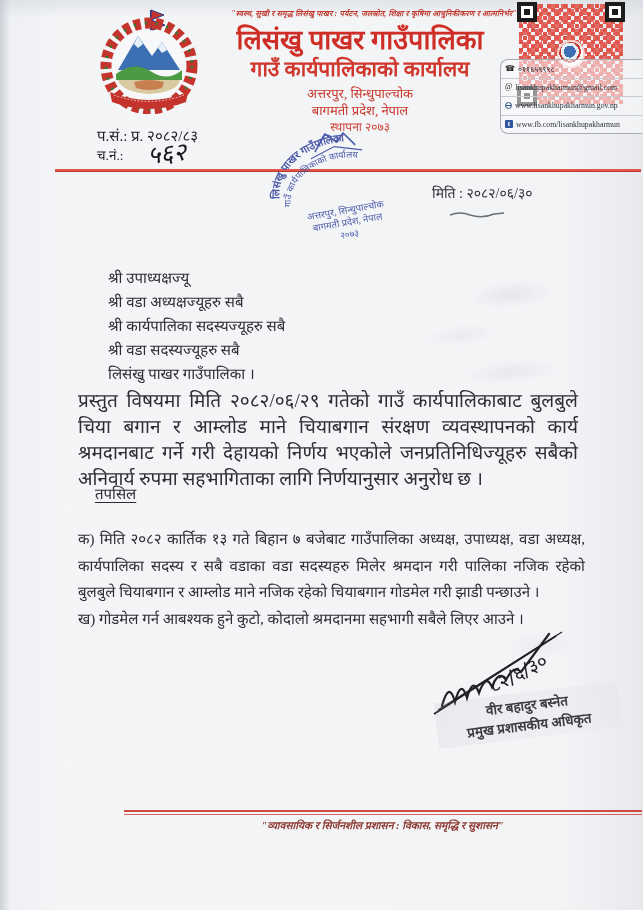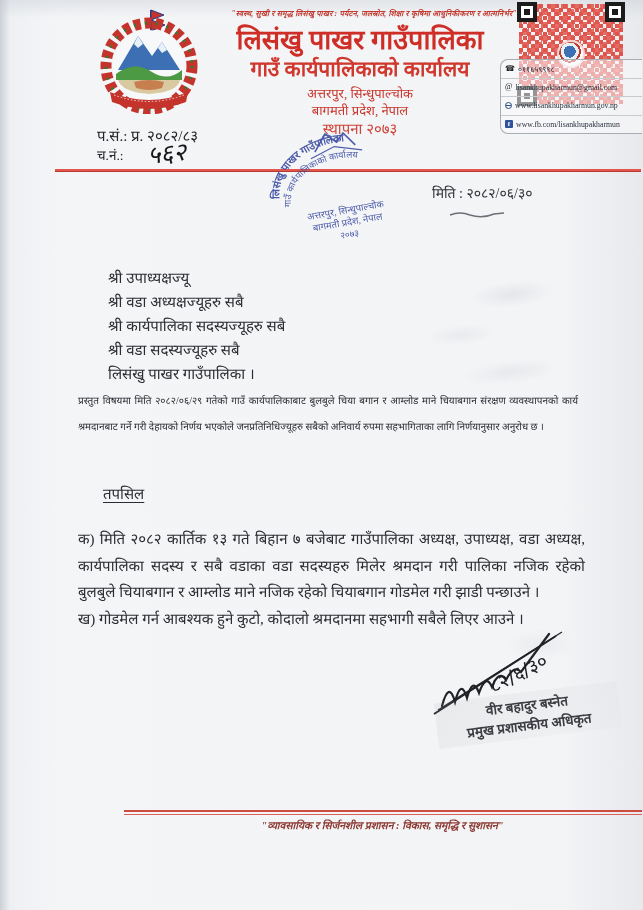--- a/index.html
+++ b/index.html
@@ -12,21 +12,21 @@
     font-family:"Liberation Serif","DejaVu Serif",serif;
     color:#2b2b2b;
   }
   .abs{position:absolute;}
   
   .motto-top{top:8px;left:148px;width:452px;text-align:center;font-size:7.6px;font-style:italic;font-weight:bold;color:#c23a30;letter-spacing:.2px;}
   .muni-title{top:20px;left:160px;width:400px;text-align:center;font-size:27px;font-weight:bold;color:#cf2e26;}
   .office-title{top:54px;left:160px;width:400px;text-align:center;font-size:21px;font-weight:bold;color:#d0372d;}
   .addr1{top:84px;left:160px;width:400px;text-align:center;font-size:13px;color:#c8352b;}
   .addr2{top:101px;left:160px;width:400px;text-align:center;font-size:13px;color:#c8352b;}
-  .estd{top:118px;left:160px;width:400px;text-align:center;font-size:15px;color:#cf453b;}
+  .estd{top:118px;left:160px;width:400px;text-align:center;font-size:12px;color:#cf453b;}
   
   .emblem{top:8px;left:94px;width:110px;height:106px;}
   
   .qr{top:4px;left:519px;width:104px;height:100px;
       background:
         conic-gradient(#e0564d 25%, transparent 0 50%, #e0564d 0 75%, transparent 0) 0 0/8px 8px,
         conic-gradient(rgba(224,86,77,.85) 25%, transparent 0 50%, rgba(224,86,77,.85) 0 75%, transparent 0) 3px 5px/13px 13px;
   }
   .finder{position:absolute;width:20px;height:20px;background:#fff;border:4px solid #1c1c1c;box-sizing:border-box;}
   .finder::after{content:"";position:absolute;left:3px;top:3px;width:6px;height:6px;background:#1c1c1c;}
@@ -56,22 +56,22 @@
     background:
       radial-gradient(60px 18px at 70% 20%, rgba(120,130,142,.25), transparent 70%),
       radial-gradient(50px 14px at 40% 45%, rgba(120,130,142,.18), transparent 70%),
       radial-gradient(70px 16px at 65% 75%, rgba(120,130,142,.2), transparent 70%);
     filter:blur(1px);transform:rotate(-6deg);}
   .bleed2{top:600px;left:480px;width:120px;height:90px;opacity:.4;
     background:radial-gradient(50px 20px at 50% 50%, rgba(130,138,148,.22), transparent 70%);filter:blur(2px);}
   
   .subject{top:233px;left:70px;width:500px;text-align:center;font-size:15.5px;color:#232329;font-weight:bold;}
   .addressees{top:266px;left:108px;font-size:15px;line-height:24px;color:#2c2c33;}
-  .bodytext{top:388px;left:78px;width:500px;font-size:10px;line-height:26px;text-align:justify;color:#2c2c33;}
-  .tapasil{top:483px;left:95px;font-size:15px;color:#2c2c33;text-decoration:underline;text-underline-offset:3px;margin-left:8px;}
+  .bodytext{top:388px;left:78px;width:500px;font-size:19px;line-height:26px;text-align:justify;color:#2c2c33;}
+  .tapasil{top:483px;left:95px;font-size:15px;color:#2c2c33;text-decoration:underline;text-underline-offset:3px;}
   .items{top:511px;left:78px;width:507px;font-size:15px;line-height:26.5px;text-align:justify;color:#2c2c33;margin-top:15px;}
   
   .sig-squiggle{top:622px;left:428px;}
   .sig-date{top:660px;left:487px;font-size:19px;color:#1e1e24;transform:rotate(-27deg);font-family:"DejaVu Sans",sans-serif;}
   .sig-stamp{top:692px;left:436px;width:180px;text-align:center;transform:rotate(-7deg);color:#3c3c42;
     background:linear-gradient(135deg, rgba(160,160,165,.12), rgba(160,160,165,.03));padding:4px 2px;}
   .sig-name{font-size:13.5px;font-weight:bold;}
   .sig-title{font-size:13.5px;font-weight:bold;margin-top:2px;}
   
   .foot-line{top:810px;left:124px;width:518px;height:5px;border-top:2.5px solid #cf4a41;border-bottom:1px solid #d8625a;box-sizing:border-box;}

